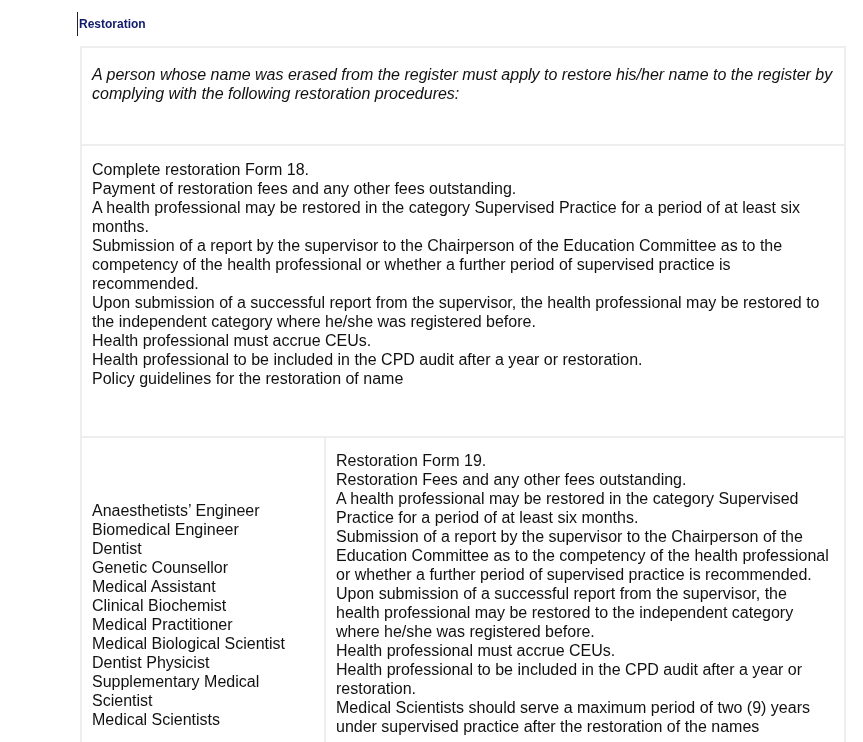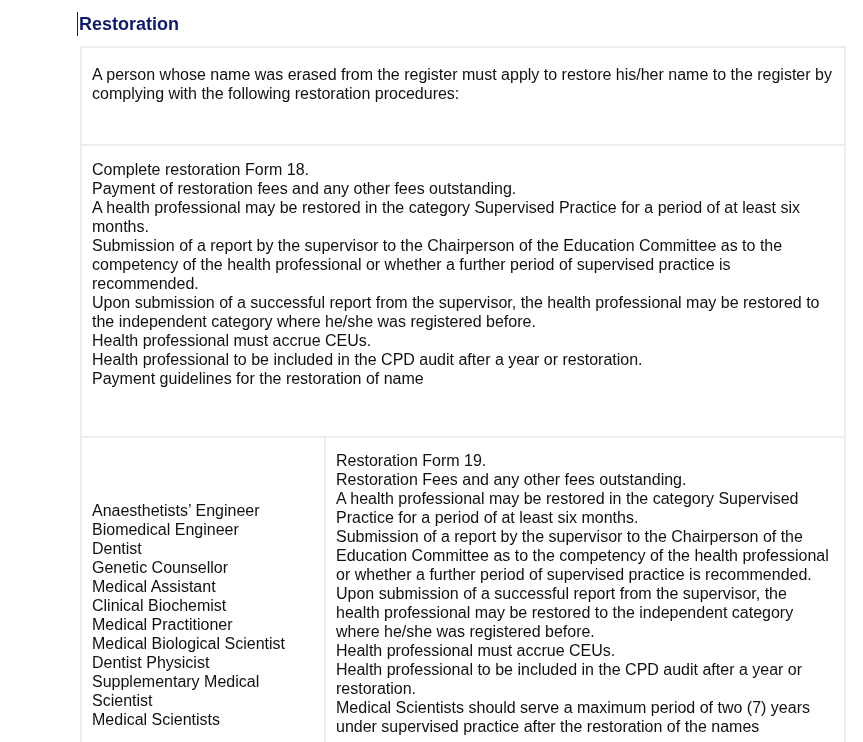--- a/index.html
+++ b/index.html
@@ -21,21 +21,21 @@
       top: 12px;
       width: 1px;
       height: 24px;
       background: #222222;
     }
     h2.section-title {
       position: absolute;
       left: 79px;
       top: 12px;
       margin: 0;
-      font-size: 18px;
+      font-size: 12px;
       font-weight: bold;
       color: #0f1a6e;
       line-height: 24px;
     }
     table.content-table {
       position: absolute;
       left: 80px;
       top: 46px;
       width: 766px;
       border-collapse: collapse;
@@ -43,20 +43,21 @@
       line-height: 19px;
     }
     table.content-table td {
       border: 2px solid #eeeeee;
       padding: 0 10px;
       vertical-align: top;
     }
     td.intro-cell {
       height: 79px;
       padding-top: 17px !important;
+      font-style: italic;
     }
     td.steps-cell {
       height: 276px;
       padding-top: 14px !important;
       border-radius: 19px;
     }
     td.professions-cell {
       width: 222px;
       vertical-align: middle !important;
       height: 340px;
@@ -84,21 +85,21 @@
   </tr>
   <tr>
     <td class="steps-cell" colspan="2">
       <span class="line">Complete restoration Form 18.</span>
       <span class="line">Payment of restoration fees and any other fees outstanding.</span>
       <span class="line">A health professional may be restored in the category Supervised Practice for a period of at least six months.</span>
       <span class="line">Submission of a report by the supervisor to the Chairperson of the Education Committee as to the competency of the health professional or whether a further period of supervised practice is recommended.</span>
       <span class="line">Upon submission of a successful report from the supervisor, the health professional may be restored to the independent category where he/she was registered before.</span>
       <span class="line">Health professional must accrue CEUs.</span>
       <span class="line">Health professional to be included in the CPD audit after a year or restoration.</span>
-      <span class="line">Payment guidelines for the restoration of name</span>
+      <span class="line">Policy guidelines for the restoration of name</span>
     </td>
   </tr>
   <tr>
     <td class="professions-cell">
       <span class="line">Anaesthetists’ Engineer</span>
       <span class="line">Biomedical Engineer</span>
       <span class="line">Dentist</span>
       <span class="line">Genetic Counsellor</span>
       <span class="line">Medical Assistant</span>
       <span class="line">Clinical Biochemist</span>
@@ -109,17 +110,17 @@
       <span class="line">Medical Scientists</span>
     </td>
     <td class="requirements-cell">
       <span class="line">Restoration Form 19.</span>
       <span class="line">Restoration Fees and any other fees outstanding.</span>
       <span class="line">A health professional may be restored in the category Supervised Practice for a period of at least six months.</span>
       <span class="line">Submission of a report by the supervisor to the Chairperson of the Education Committee as to the competency of the health professional or whether a further period of supervised practice is recommended.</span>
       <span class="line">Upon submission of a successful report from the supervisor, the health professional may be restored to the independent category where he/she was registered before.</span>
       <span class="line">Health professional must accrue CEUs.</span>
       <span class="line">Health professional to be included in the CPD audit after a year or restoration.</span>
-      <span class="line">Medical Scientists should serve a maximum period of two (7) years under supervised practice after the restoration of the names</span>
+      <span class="line">Medical Scientists should serve a maximum period of two (9) years under supervised practice after the restoration of the names</span>
     </td>
   </tr>
 </tbody>
   </table>
 
 </body></html>

